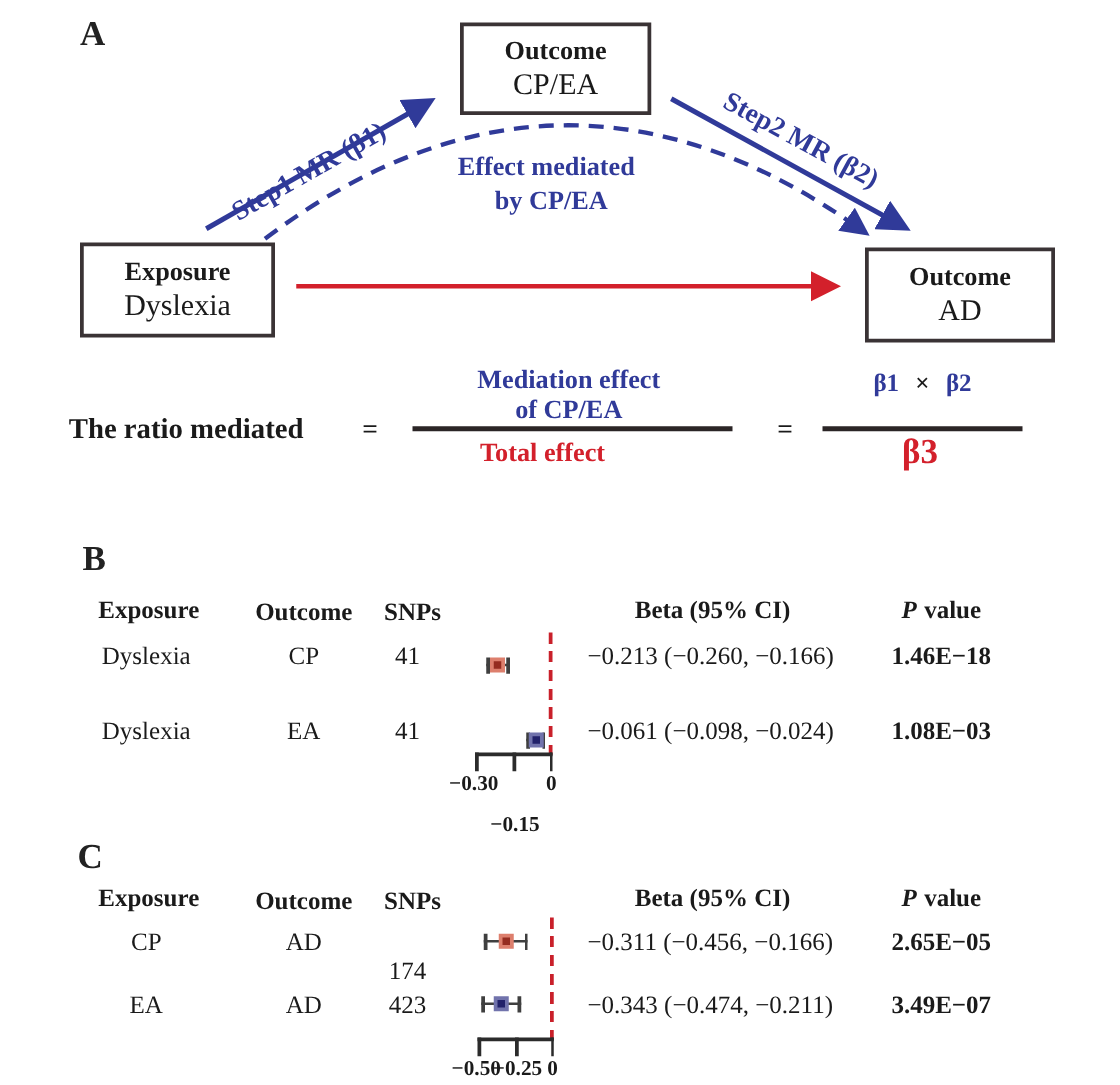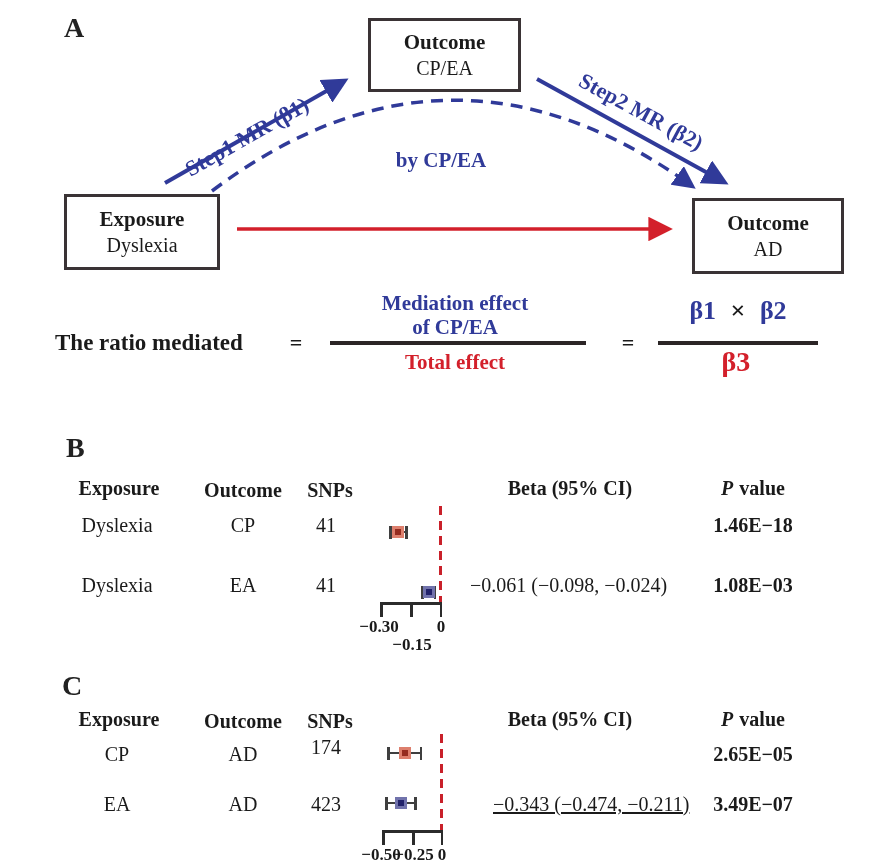--- a/index.html
+++ b/index.html
@@ -5,21 +5,21 @@
   html,body{margin:0;padding:0;background:#ffffff;}
   .fig{position:relative;width:896px;height:868px;background:#ffffff;
        font-family:"Liberation Serif","DejaVu Serif",serif;color:#1a1a1a;overflow:hidden;}
   .abs{position:absolute;}
   .ctr{transform:translateX(-50%);}
   .panel-letter{font-size:28px;font-weight:bold;color:#222;}
   
   .node{position:absolute;border:3px solid #3a3335;background:#fff;display:flex;
         flex-direction:column;align-items:center;justify-content:center;line-height:1.25;}
   .node .t1{font-weight:bold;font-size:21px;}
-  .node .t2{font-size:20px;}
+  .node .t2{font-size:24px;}
   .blue-txt{color:#303a99;font-weight:bold;}
   .red-txt{color:#d3202b;font-weight:bold;}
   svg.arrows{position:absolute;left:0;top:0;pointer-events:none;}
   .rot{position:absolute;white-space:nowrap;font-size:22px;font-weight:bold;color:#303a99;}
   
   .frac-bar{position:absolute;height:4px;background:#2b2526;}
   .fline{position:absolute;white-space:nowrap;font-size:21px;font-weight:bold;}
   
   .hdr{position:absolute;font-size:20px;font-weight:bold;white-space:nowrap;}
   .cell{position:absolute;font-size:20px;white-space:nowrap;}
@@ -70,51 +70,53 @@
     <div class="t2">Dyslexia</div>
   </div>
   <div class="node" style="left:692px;top:198px;width:146px;height:70px;">
     <div class="t1">Outcome</div>
     <div class="t2">AD</div>
   </div>
 
   <div class="rot" style="left:247px;top:137px;transform:translate(-50%,-50%) rotate(-29.5deg);">Step1 MR (β1)</div>
   <div class="rot" style="left:641px;top:112px;transform:translate(-50%,-50%) rotate(28.5deg);">Step2 MR (β2)</div>
 
+  <div class="abs ctr blue-txt" style="left:437px;top:121px;font-size:21px;">Effect mediated</div>
   <div class="abs ctr blue-txt" style="left:441px;top:148px;font-size:21px;">by CP/EA</div>
 
   <div class="abs fline" style="left:55px;top:330px;color:#1a1a1a;font-size:23px;">The ratio mediated</div>
   <div class="abs fline ctr" style="left:296px;top:330px;color:#1a1a1a;font-size:22px;">=</div>
 
   <div class="abs fline ctr blue-txt" style="left:455px;top:291px;">Mediation effect</div>
   <div class="abs fline ctr blue-txt" style="left:455px;top:315px;">of CP/EA</div>
   <div class="frac-bar" style="left:330px;top:341px;width:256px;"></div>
-  <div class="abs fline ctr red-txt" style="left:455px;top:350px;">Total effect</div>
+  <div class="abs fline ctr red-txt" style="left:434px;top:350px;">Total effect</div>
 
   <div class="abs fline ctr" style="left:628px;top:330px;color:#1a1a1a;font-size:22px;">=</div>
 
-  <div class="abs" style="left:738px;top:296px;transform:translateX(-50%);font-size:26px;font-weight:bold;white-space:nowrap;">
+  <div class="abs" style="left:738px;top:296px;transform:translateX(-50%);font-size:20px;font-weight:bold;white-space:nowrap;">
     <span class="blue-txt">β1</span>
     <span style="color:#1a1a1a;margin:0 8px;">×</span>
     <span class="blue-txt">β2</span>
   </div>
   <div class="frac-bar" style="left:658px;top:341px;width:160px;"></div>
   <div class="abs fline ctr red-txt" style="left:736px;top:346px;font-size:28px;">β3</div>
 
   <div class="abs panel-letter" style="left:66px;top:432px;">B</div>
 
   <div class="hdr ctr" style="left:119px;top:477px;">Exposure</div>
   <div class="hdr ctr" style="left:243px;top:479px;">Outcome</div>
   <div class="hdr ctr" style="left:330px;top:479px;">SNPs</div>
   <div class="hdr ctr" style="left:570px;top:477px;">Beta (95% CI)</div>
   <div class="hdr ctr" style="left:753px;top:477px;"><span class="pit">P</span><span class="vspace">value</span></div>
 
   <div class="cell ctr" style="left:117px;top:514px;">Dyslexia</div>
   <div class="cell ctr" style="left:243px;top:514px;">CP</div>
   <div class="cell ctr" style="left:326px;top:514px;">41</div>
+  <div class="cell" style="left:470px;top:514px;">−0.213 (−0.260, −0.166)</div>
   <div class="cell pcell ctr" style="left:753px;top:514px;">1.46E−18</div>
 
   <div class="cell ctr" style="left:117px;top:574px;">Dyslexia</div>
   <div class="cell ctr" style="left:243px;top:574px;">EA</div>
   <div class="cell ctr" style="left:326px;top:574px;">41</div>
   <div class="cell" style="left:470px;top:574px;text-align:right;">−0.061 (−0.098, −0.024)</div>
   <div class="cell pcell ctr" style="left:753px;top:574px;">1.08E−03</div>
 
   <div class="dash-v" style="left:439px;top:506px;height:98px;"></div>
   <div class="marker" style="left: 389px; width: 18.8px; top: 524px;">
@@ -132,40 +134,41 @@
       <i class="sq" style="left: 1.4px; background: rgb(113, 115, 172);">
         <i class="dot" style="background: rgb(34, 34, 106);"></i>
       </i>
     </div>
 
   <div class="axline" style="left:380px;top:602px;width:62px;height:2.5px;"></div>
   <div class="axline" style="left:380px;top:602px;width:2.5px;height:15px;"></div>
   <div class="axline" style="left:410px;top:602px;width:2.5px;height:15px;"></div>
   <div class="axline" style="left:439.5px;top:602px;width:2.5px;height:15px;"></div>
   <div class="tick-lab ctr" style="left:379px;top:617px;">−0.30</div>
-  <div class="tick-lab ctr" style="left:412px;top:635px;">−0.15</div>
+  <div class="tick-lab ctr" style="left:412px;top:650px;">−0.15</div>
   <div class="tick-lab ctr" style="left:441px;top:617px;">0</div>
 
   <div class="abs panel-letter" style="left:62px;top:670px;">C</div>
 
   <div class="hdr ctr" style="left:119px;top:708px;">Exposure</div>
   <div class="hdr ctr" style="left:243px;top:710px;">Outcome</div>
   <div class="hdr ctr" style="left:330px;top:710px;">SNPs</div>
   <div class="hdr ctr" style="left:570px;top:708px;">Beta (95% CI)</div>
   <div class="hdr ctr" style="left:753px;top:708px;"><span class="pit">P</span><span class="vspace">value</span></div>
 
   <div class="cell ctr" style="left:117px;top:743px;">CP</div>
   <div class="cell ctr" style="left:243px;top:743px;">AD</div>
-  <div class="cell ctr" style="left:326px;top:736px;">174</div>
+  <div class="cell ctr" style="left:326px;top:766px;">174</div>
+  <div class="cell" style="left:470px;top:743px;">−0.311 (−0.456, −0.166)</div>
   <div class="cell pcell ctr" style="left:753px;top:743px;">2.65E−05</div>
 
   <div class="cell ctr" style="left:117px;top:793px;">EA</div>
   <div class="cell ctr" style="left:243px;top:793px;">AD</div>
   <div class="cell ctr" style="left:326px;top:793px;">423</div>
-  <div class="cell" style="left:493px;top:793px;text-decoration:underline;">−0.343 (−0.474, −0.211)</div>
+  <div class="cell" style="left:470px;top:793px;">−0.343 (−0.474, −0.211)</div>
   <div class="cell pcell ctr" style="left:753px;top:793px;">3.49E−07</div>
 
   <div class="dash-v" style="left:440px;top:734px;height:98px;"></div>
   <div class="marker" style="left: 387.28px; width: 34.8px; top: 745px;">
       <i class="wl"></i>
       <i class="cap l"></i>
       <i class="cap r"></i>
       <i class="sq" style="left: 11.4px; background: rgb(221, 127, 109);">
         <i class="dot" style="background: rgb(149, 44, 32);"></i>
       </i>

